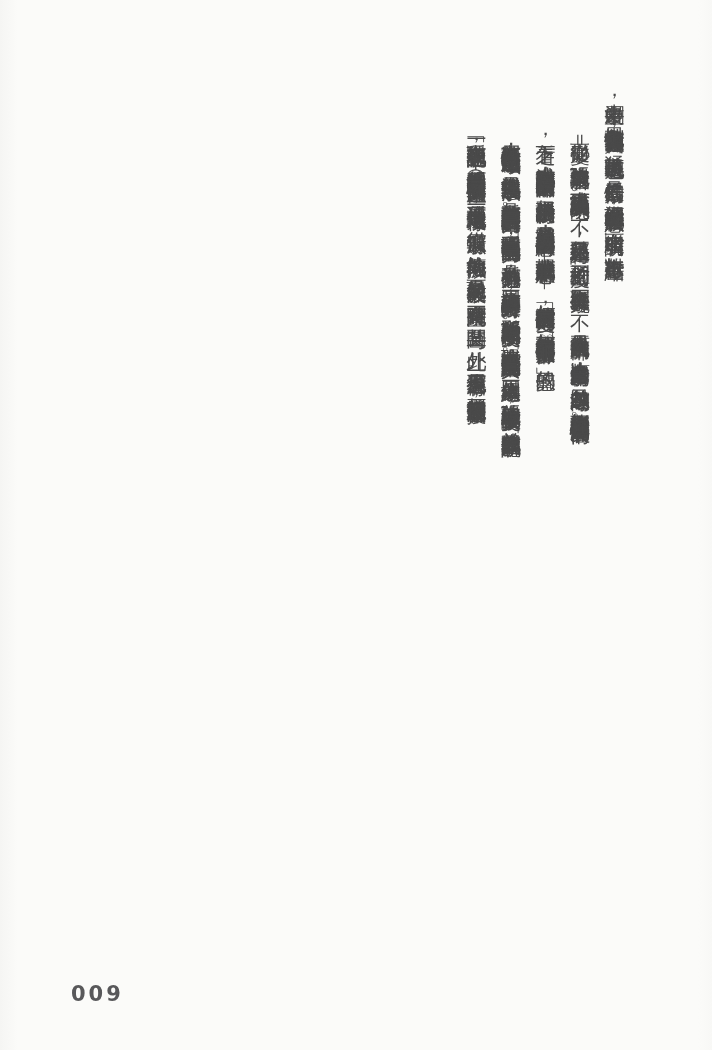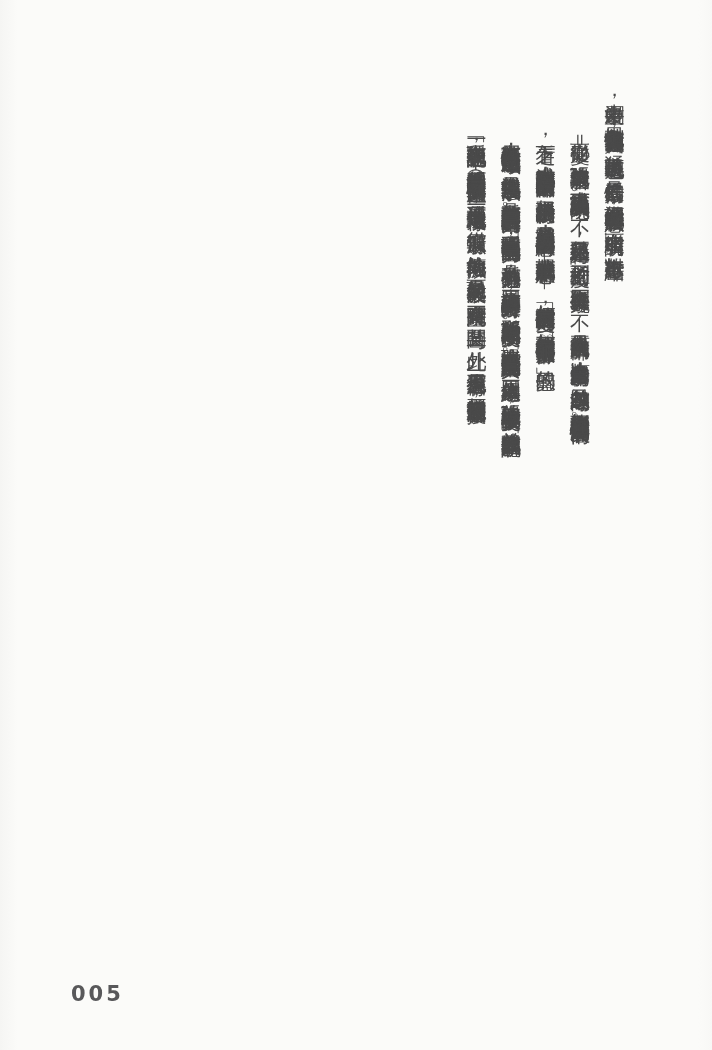--- a/index.html
+++ b/index.html
@@ -60,15 +60,15 @@
 <div class="page">
 
   <main class="text-block">
     <p class="para first">喜劇漫畫中，男性角色突然看到女性裸體而興奮過頭，猛噴鼻血的表現也是。看見這樣的情景，讀者便能馬上理解角色處於興奮狀態，繼而「省略」說明，對故事進行「壓縮」。</p>
     <p class="para">而從形變＝誇張表現的角度來看，成人漫畫更可說是誇張表現的大宅院。不，甚至已經超過誇張，到了玄幻的程度。巨大到幾乎要從分鏡，不，是要從書頁跳出來的胸部；比人類全身水分還多的射精量；以及超越高潮的等級，扭曲變形到已經完全不像是因喜悅而滿足的女性表情。</p>
     <p class="para">乍看之下，成人漫畫中雖然有許多形變到讀者看了反而會消火的滑稽作品，但那誇張手法背後的目的，其實是為了用新的表現法挖掘讀者未曾有過的情慾，埋藏著成人漫畫家的創意苦心——如何才能讓女孩子的表情更為「可愛」，如何才能更傳神地表達女孩子「明明不情願卻很舒服♡」的感覺。</p>
     <p class="para">在無論用什麼千奇百怪的手法也難以傳達的這個領域，進化得最拿捏得度的表現手法，具有一種能將讀者的畫面解讀力拉升至更高層次的力量。這種將不合理的事物化為「可能」的力量，具有一種神祕的魅力；正是因為讓讀者與作者的下半身直接對峙，所以那些誇張的表現才能為人所接受。這些表現中存在著唯有「成人漫畫」才能描繪的真實。正是因為這個緣故，誇張的表現才能被眾多讀者接受，並成為影響其他作家的「記號」。</p>
     <p class="para">在一種表現「記號化」的過程中，傳播的過程具有不輸發明者和發現者（甚至更大）的重要性。這種傳播不一定總是像地震一樣，從震源輻射狀、均等地向外擴散。而是呈現複雜的波形，有時更跳躍空間、甚至時間。此外，震源也不見得只有一個。偶爾複數震源的震波會互相干擾，</p>
   </main>
 
-  <div class="page-number">005</div>
+  <div class="page-number">009</div>
 
 </div>
 
 </body></html>

